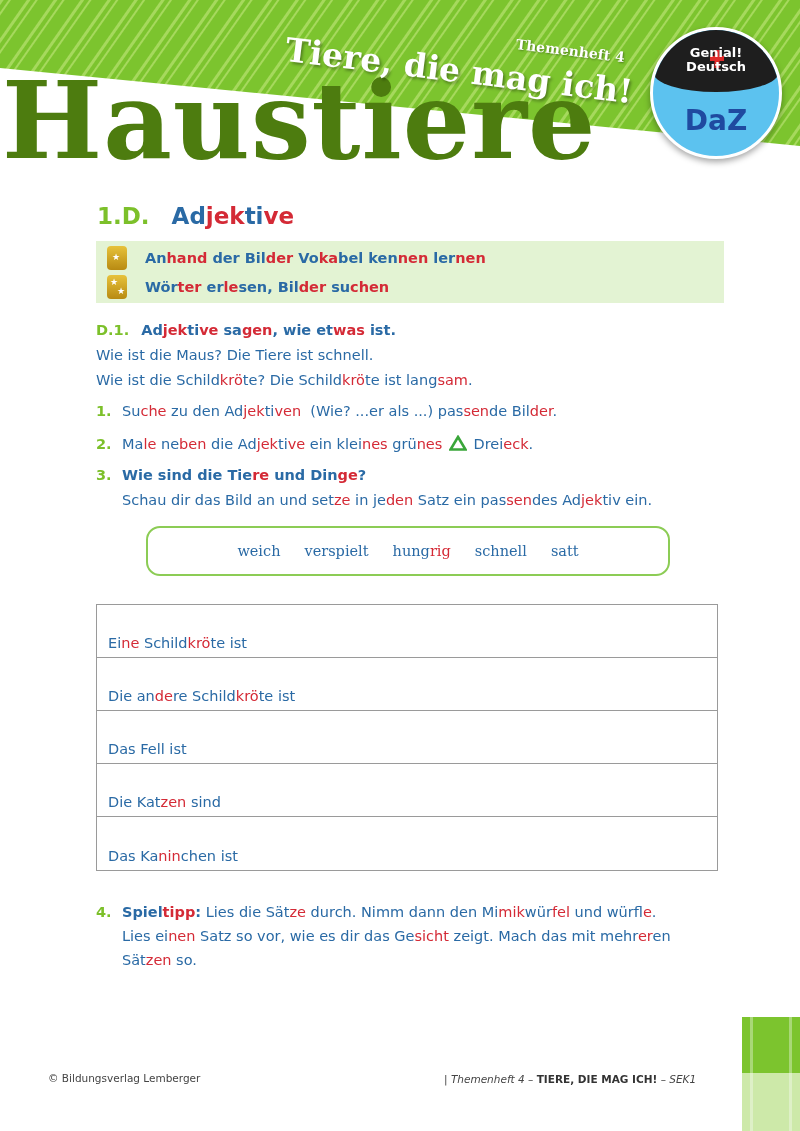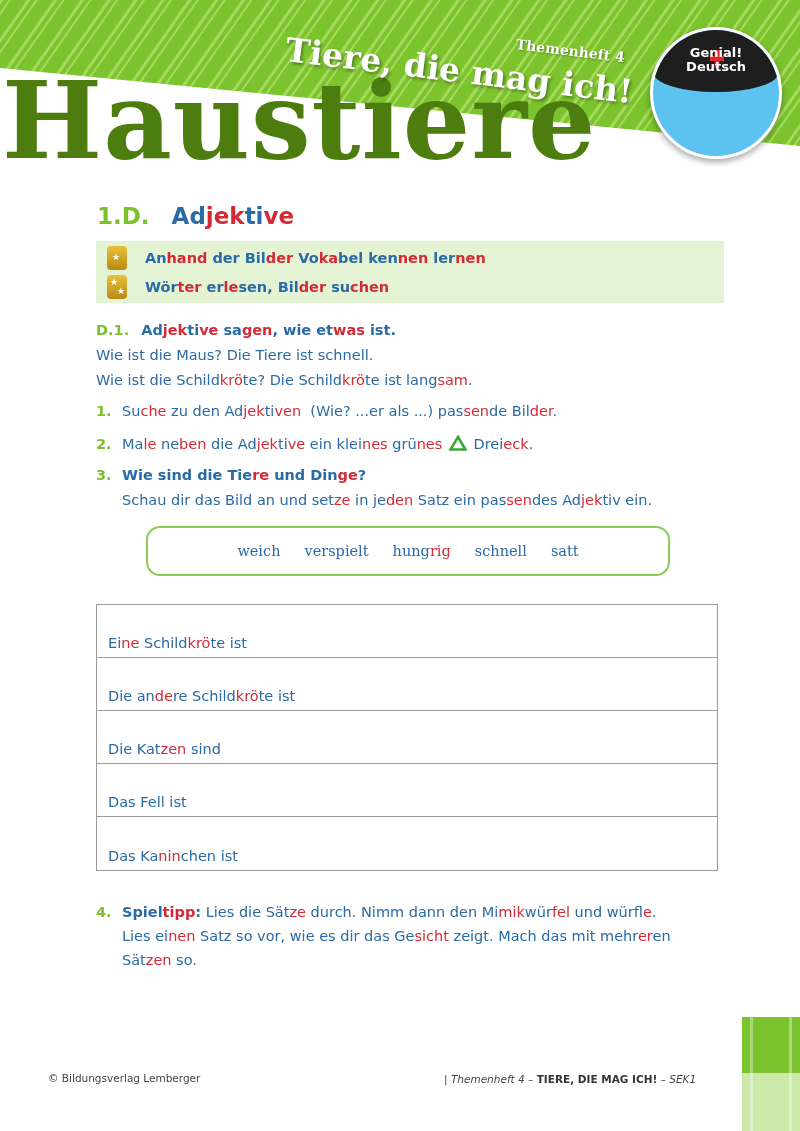--- a/index.html
+++ b/index.html
@@ -163,20 +163,21 @@
   <div class="badge">
     <div class="top"></div>
     <svg class="cross" viewBox="0 0 14 18">
       <rect x="4.5" y="0" width="5" height="18" fill="#e02a2a"></rect>
       <rect x="0" y="6" width="14" height="5" fill="#e02a2a"></rect>
     </svg>
     <div class="brand">
       <div>Genial!</div>
       <div>Deutsch</div>
     </div>
+    <div class="daz">DaZ</div>
   </div>
 </div>
 
 <div class="section-title">
   <span class="num">1.D.</span><span class="b">Ad<span class="r">jek</span>ti<span class="r">ve</span></span>
 </div>
 
 <div class="goals">
   <div class="goal-row g1">
     <div class="star-box">
@@ -223,24 +224,24 @@
 </div>
 
 <div class="answers">
   <div class="row">
       <span class="lbl b">Ei<span class="r">ne</span> Schild<span class="r">krö</span>te ist</span>
     </div>
   <div class="row">
       <span class="lbl b">Die an<span class="r">de</span>re Schild<span class="r">krö</span>te ist</span>
     </div>
   <div class="row">
+      <span class="lbl b">Das Fell ist</span>
+    </div>
+  <div class="row">
       <span class="lbl b">Die Kat<span class="r">zen</span> sind</span>
-    </div>
-  <div class="row">
-      <span class="lbl b">Das Fell ist</span>
     </div>
   <div class="row">
       <span class="lbl b">Das Ka<span class="r">nin</span>chen ist</span>
     </div>
 </div>
 
 <div class="t4">
   <span class="n">4.</span>
   <div class="body b"><span class="bold">Spiel<span class="r">tipp</span>:</span> Lies die Sät<span class="r">ze</span> durch. Nimm dann den Mi<span class="r">mik</span>wür<span class="r">fel</span> und würf<span class="r">le</span>.<br>Lies ei<span class="r">nen</span> Satz so vor, wie es dir das Ge<span class="r">sicht</span> zeigt. Mach das mit mehr<span class="r">er</span>en<br>Sät<span class="r">zen</span> so.</div>
 </div>

